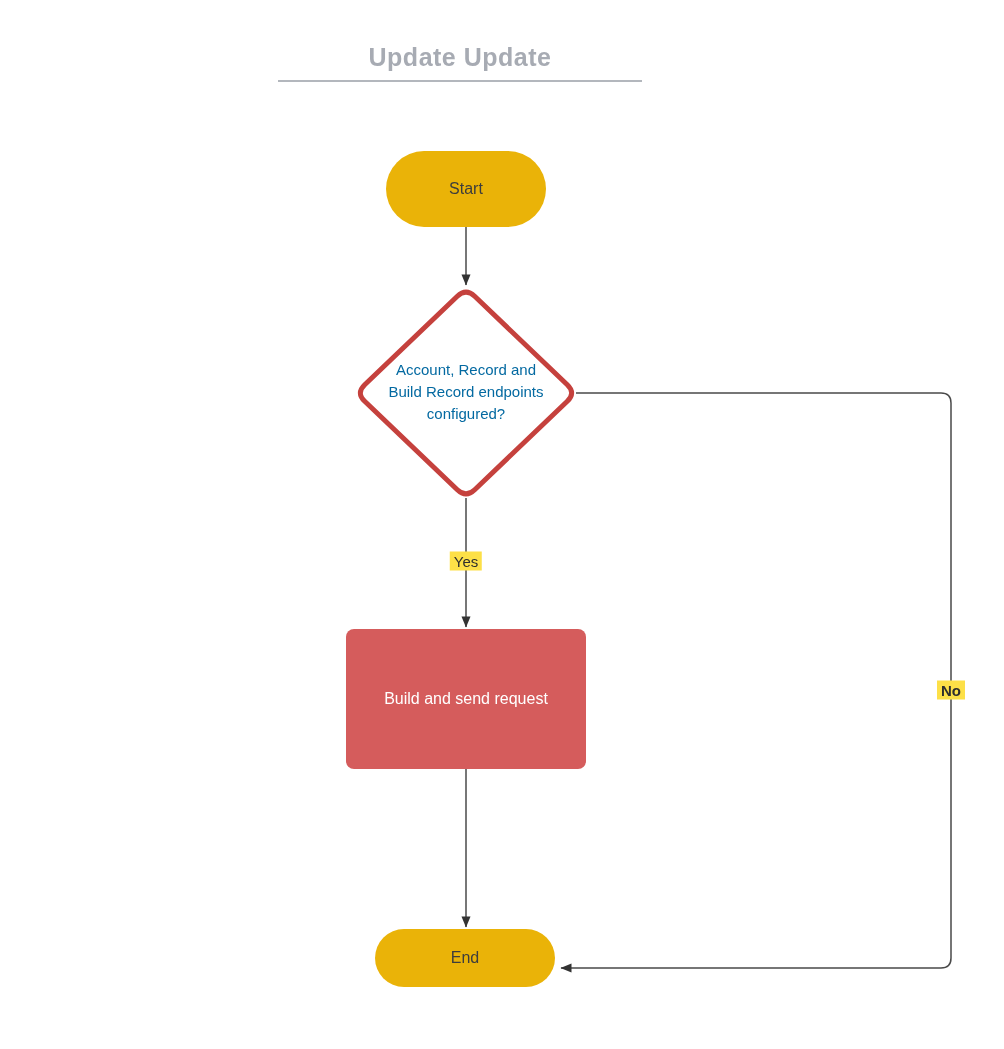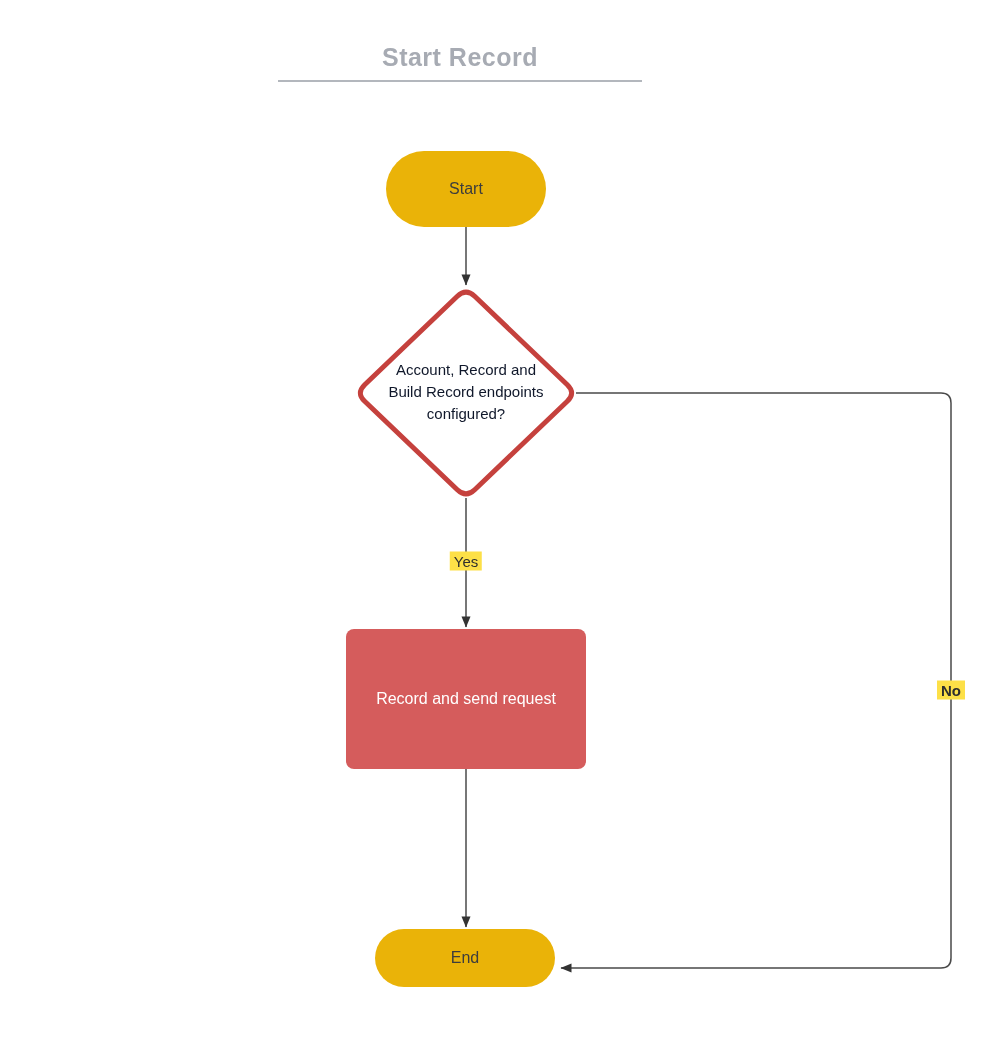--- a/index.html
+++ b/index.html
@@ -86,40 +86,40 @@
     height: 226px;
   }
   .decision-text {
     position: absolute;
     left: 356px;
     top: 359px;
     width: 220px;
     text-align: center;
     font-size: 15px;
     line-height: 22px;
-    color: #0f172a;
+    color: #0369a1;
   }
   .decision-text span { display: block; }
   .edge-label {
     position: absolute;
     transform: translate(-50%, -50%);
     background: #fde047;
     padding: 1px 4px;
     font-size: 15px;
     color: #2e2e2e;
   }
   .label-yes { left: 466px; top: 561px; }
   .label-no  { left: 951px; top: 690px; font-weight: bold; }
 </style>
 </head>
 <body>
 
 <div class="canvas">
 
-  <div class="diagram-title">Start Record</div>
+  <div class="diagram-title">Update Update</div>
   <div class="title-rule"></div>
 
   <svg class="edges-svg" viewBox="0 0 1004 1049">
     <defs>
       <marker id="arrow" markerUnits="userSpaceOnUse" markerWidth="14" markerHeight="14" refX="12" refY="7" orient="auto">
         <path d="M1.5,2.5 L12.5,7 L1.5,11.5 Z" fill="#333333"></path>
       </marker>
     </defs>
     <path d="M466 227 L466 285" fill="none" stroke="#4a4a4a" stroke-width="1.5" marker-end="url(#arrow)"></path>
     <path d="M466 498 L466 627" fill="none" stroke="#4a4a4a" stroke-width="1.5" marker-end="url(#arrow)"></path>
@@ -134,21 +134,21 @@
   <svg class="decision-svg" viewBox="0 0 236 226">
     <path d="M109.3 16.3 Q118 8 126.7 16.3 L219.3 104.7 Q228 113 219.3 121.3 L126.7 209.7 Q118 218 109.3 209.7 L16.7 121.3 Q8 113 16.7 104.7 Z" fill="#ffffff" stroke="#c5413d" stroke-width="5" stroke-linejoin="round"></path>
   </svg>
   <div class="decision-text">
     <span>Account, Record and</span>
     <span>Build Record endpoints</span>
     <span>configured?</span>
   </div>
 
   <div class="node node-process">
-    <span>Record and send request</span>
+    <span>Build and send request</span>
   </div>
 
   <div class="node terminator node-end">
     <span>End</span>
   </div>
 
   <div class="edge-label label-yes">Yes</div>
   <div class="edge-label label-no">No</div>
 
 </div>

